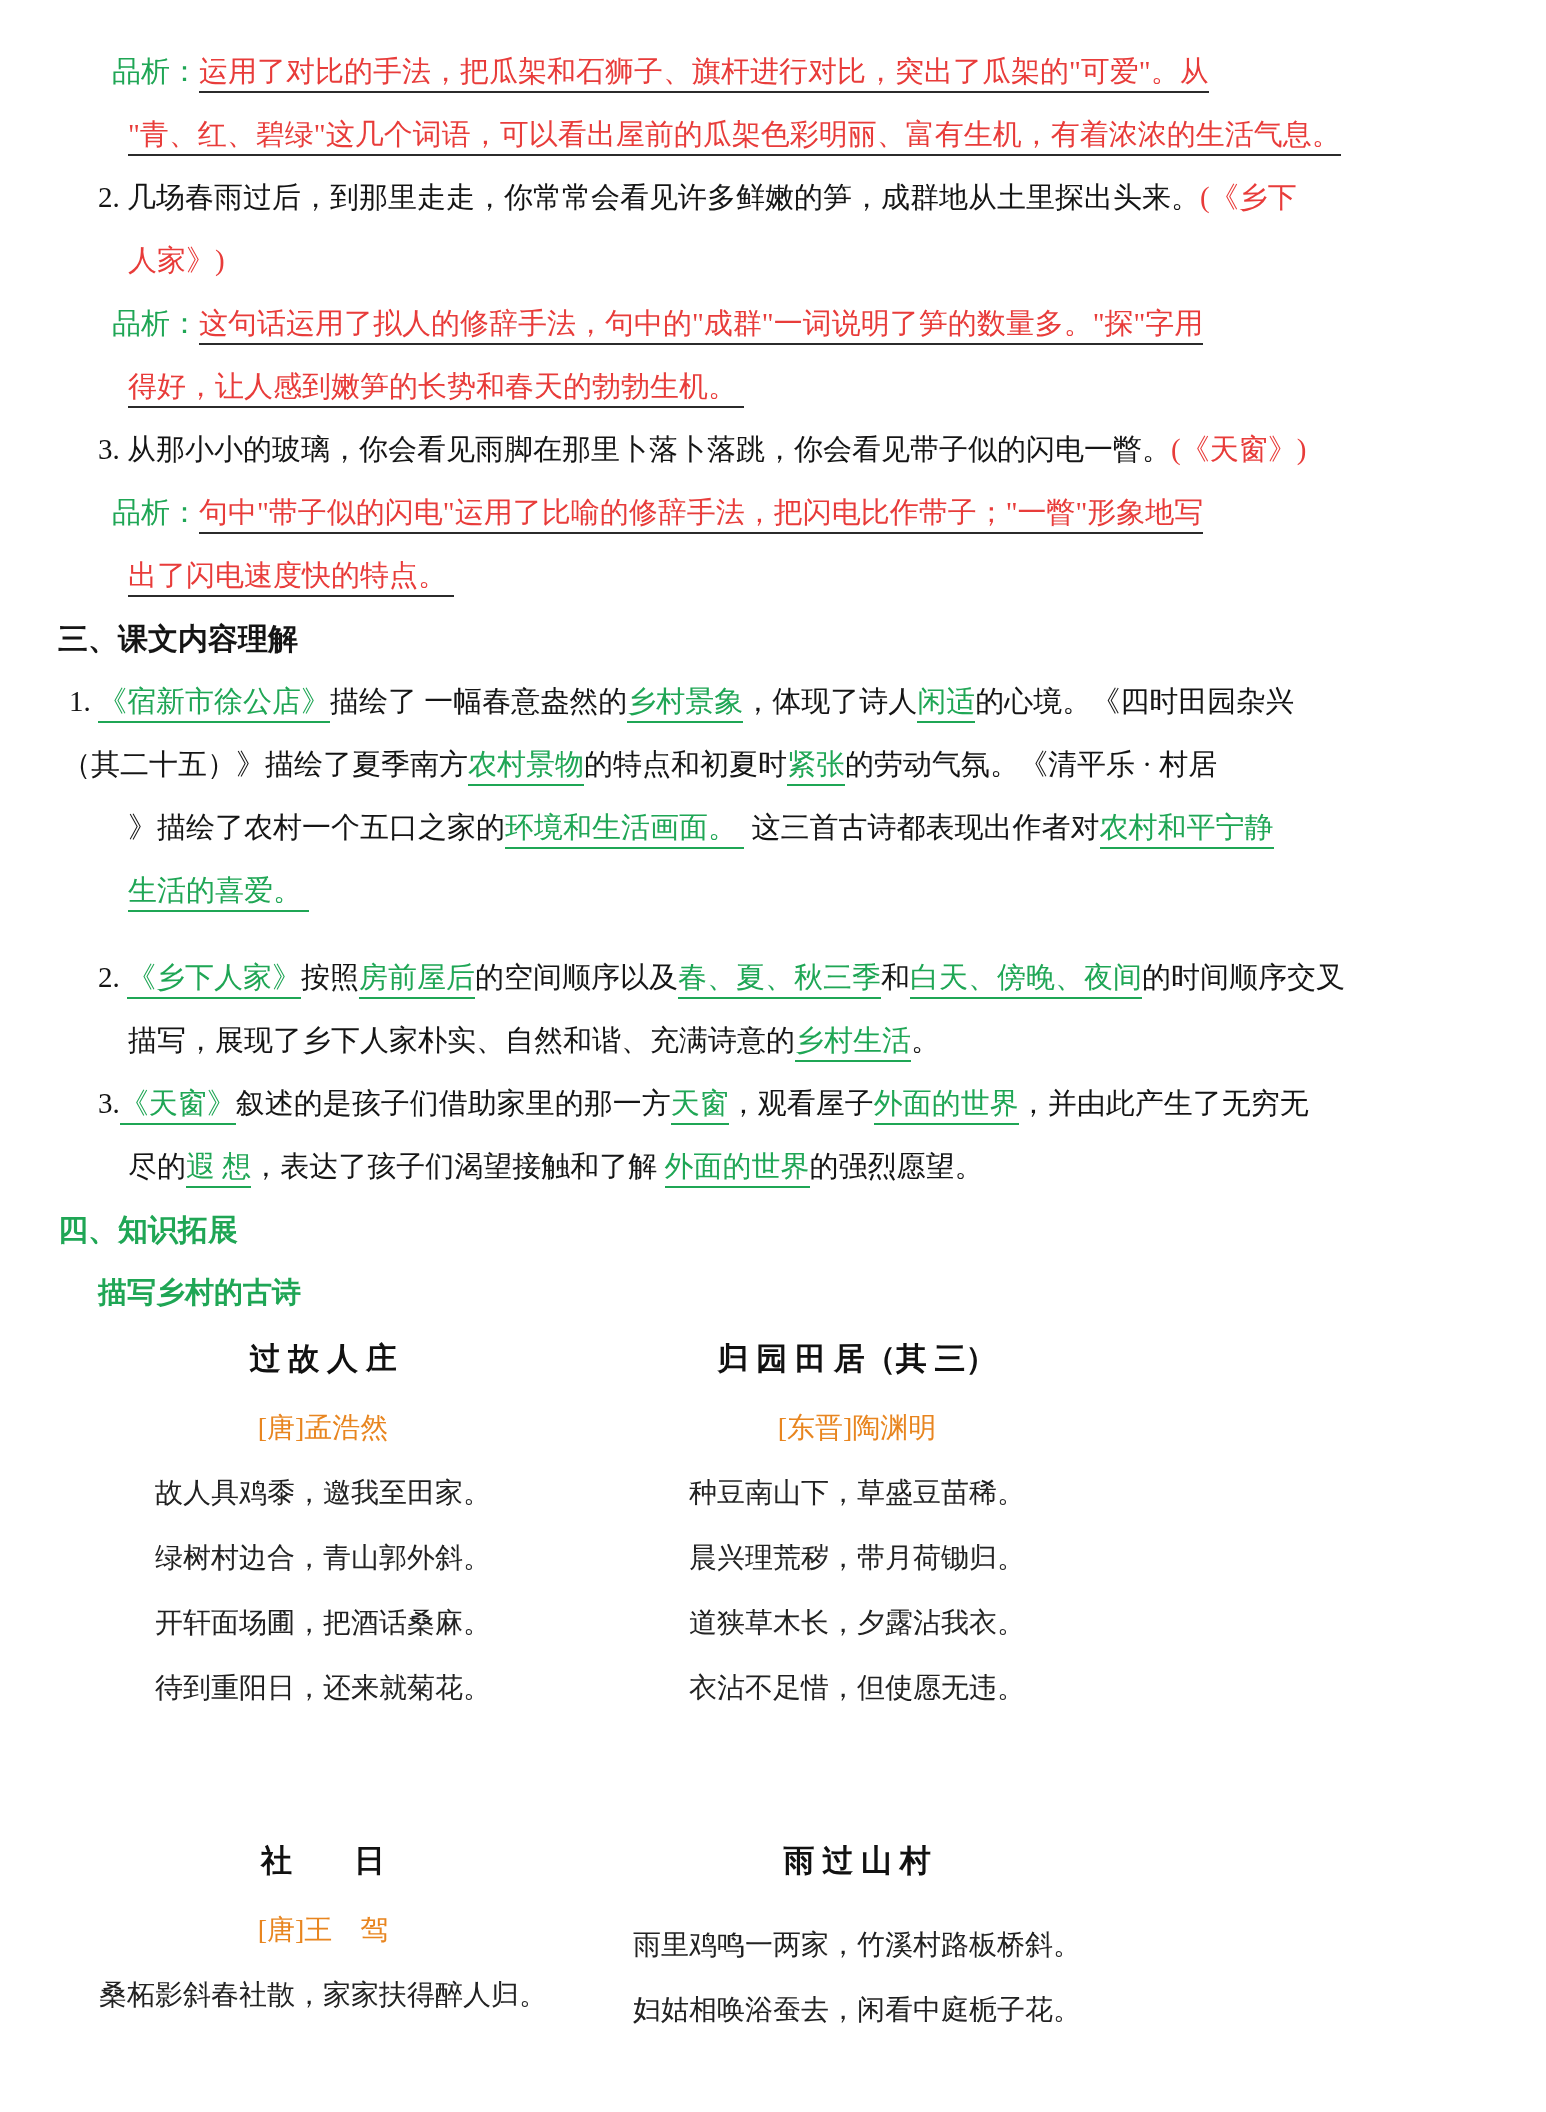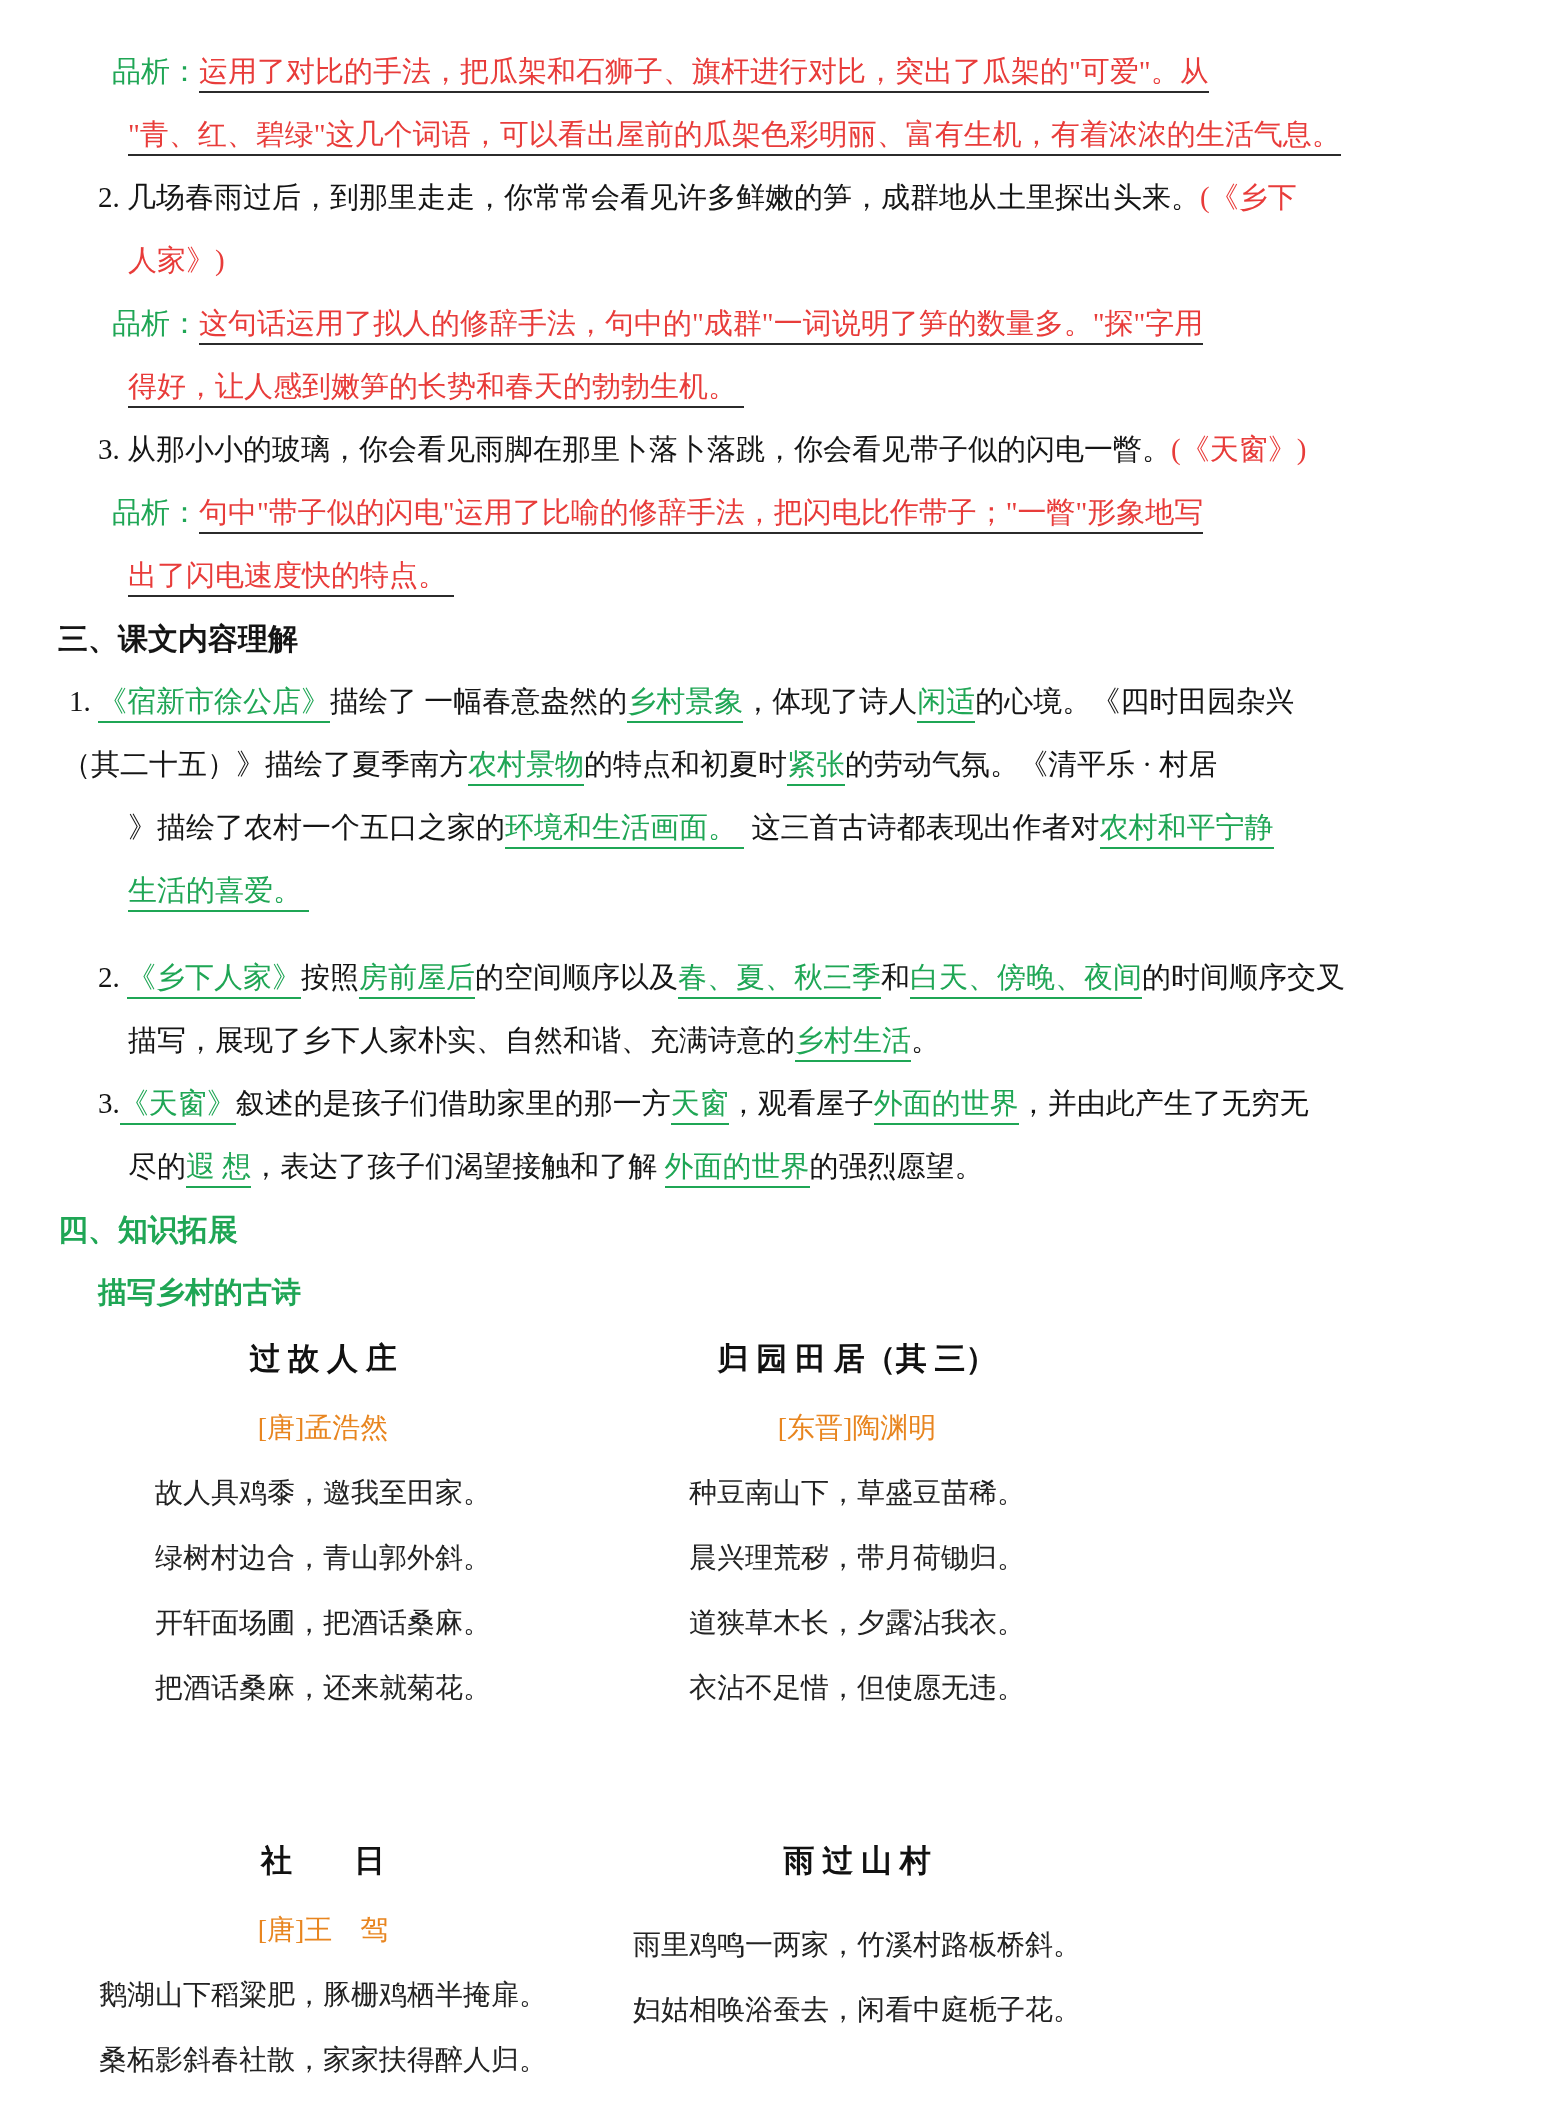--- a/index.html
+++ b/index.html
@@ -98,36 +98,35 @@
       <div class="line" style="padding-left: 98px;"><span class="seg c-green bold">描写乡村的古诗</span></div>
     </div>
   <div class="poems">
       <div class="poem-row">
         <div class="poem">
           <div class="poem-title">过 故 人 庄</div>
           <div class="poem-author">[唐]孟浩然</div>
           <div class="poem-line">故人具鸡黍，邀我至田家。</div>
           <div class="poem-line">绿树村边合，青山郭外斜。</div>
           <div class="poem-line">开轩面场圃，把酒话桑麻。</div>
-          <div class="poem-line">把酒话桑麻，还来就菊花。</div>
+          <div class="poem-line">待到重阳日，还来就菊花。</div>
         </div>
         <div class="poem">
           <div class="poem-title">归 园 田 居（其 三）</div>
           <div class="poem-author">[东晋]陶渊明</div>
           <div class="poem-line">种豆南山下，草盛豆苗稀。</div>
           <div class="poem-line">晨兴理荒秽，带月荷锄归。</div>
           <div class="poem-line">道狭草木长，夕露沾我衣。</div>
           <div class="poem-line">衣沾不足惜，但使愿无违。</div>
         </div>
       </div>
       <div class="poem-row">
         <div class="poem">
           <div class="poem-title">社　　日</div>
           <div class="poem-author">[唐]王　驾</div>
-          <div class="poem-line">鹅湖山下稻粱肥，豚栅鸡栖半掩扉。</div>
           <div class="poem-line">桑柘影斜春社散，家家扶得醉人归。</div>
         </div>
         <div class="poem">
           <div class="poem-title">雨 过 山 村</div>
           <div class="poem-line">雨里鸡鸣一两家，竹溪村路板桥斜。</div>
           <div class="poem-line">妇姑相唤浴蚕去，闲看中庭栀子花。</div>
         </div>
       </div>
     </div>
 </div>

